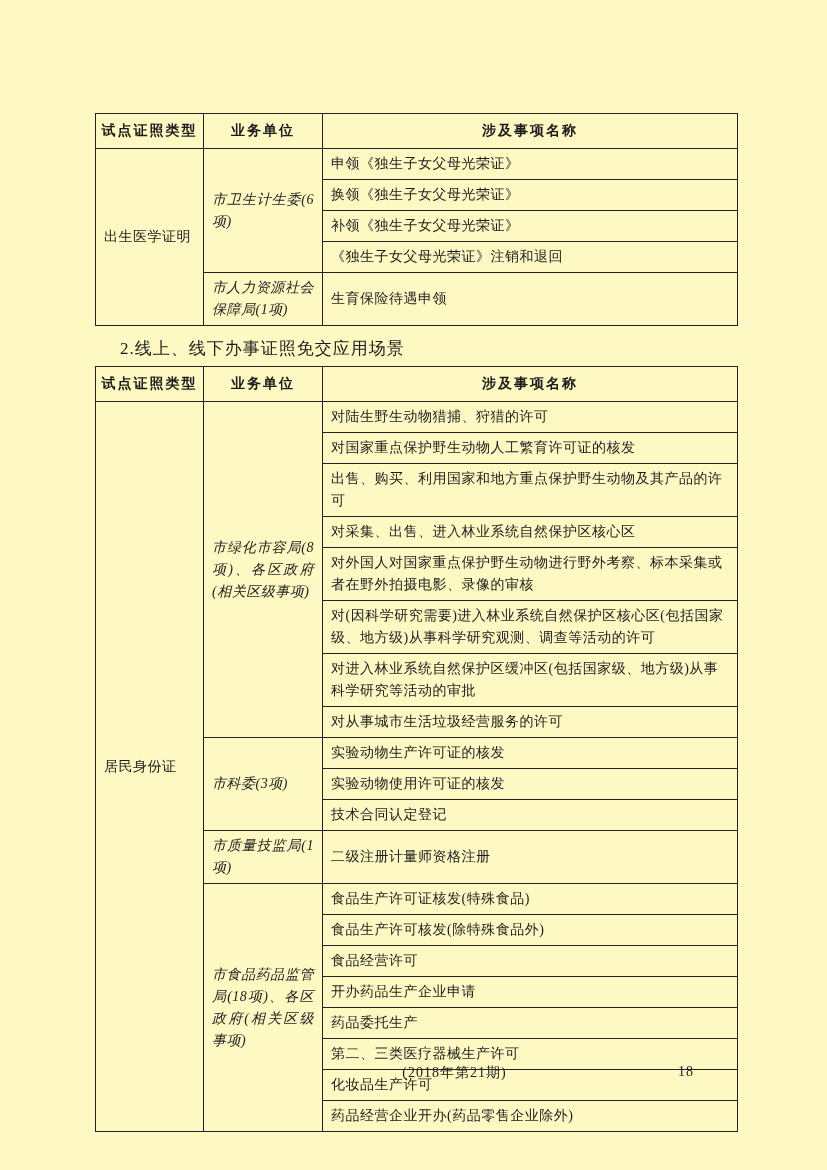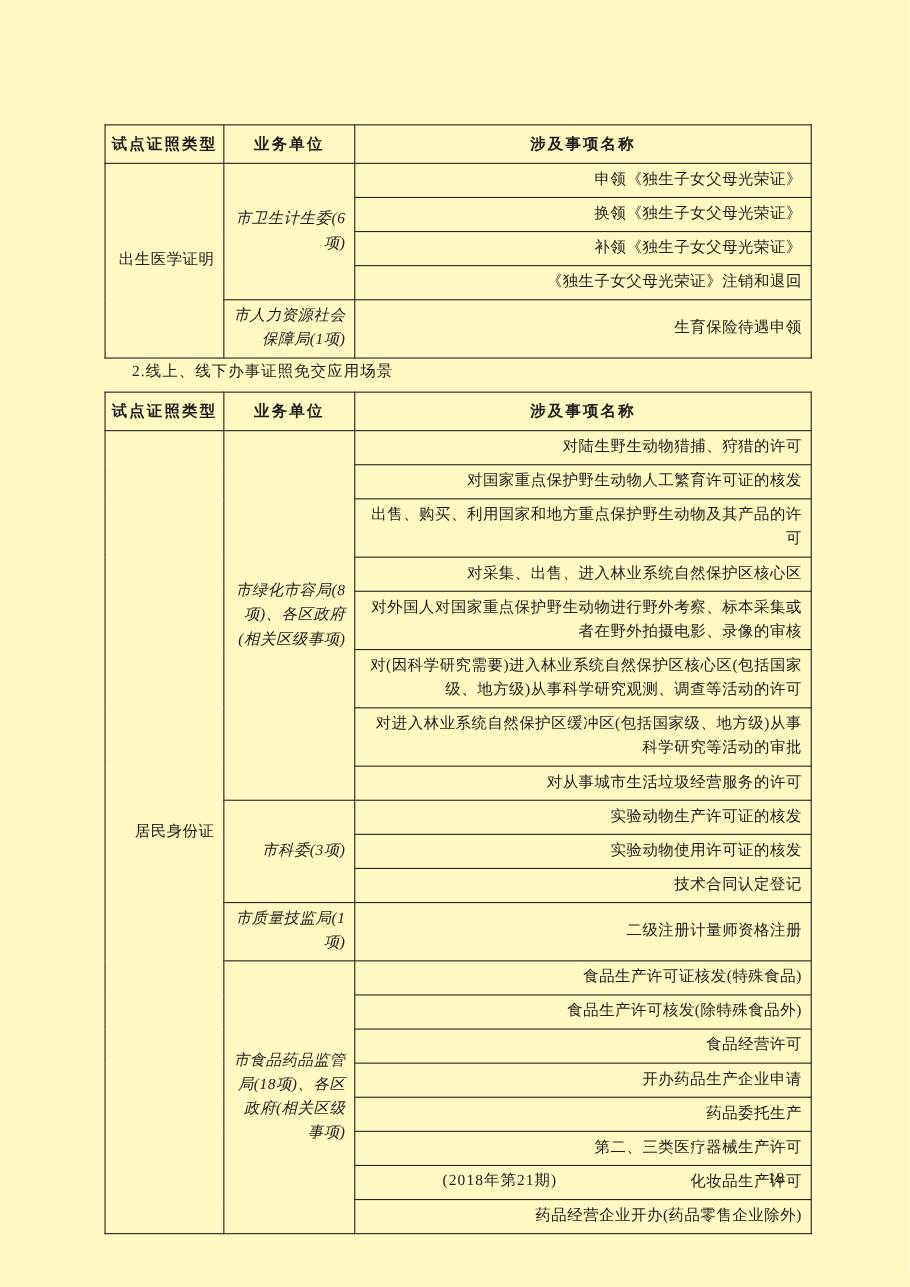--- a/index.html
+++ b/index.html
@@ -43,60 +43,59 @@
     padding: 2px 4px;
     letter-spacing: 2px;
     vertical-align: middle;
   }
   table.doc-table td {
     border: 1px solid #222222;
     vertical-align: middle;
     padding: 4px 8px;
     line-height: 22px;
     letter-spacing: 0.5px;
-    text-align: right;
   }
   td.license-type {
     text-align: left;
     padding-left: 8px;
   }
   td.unit-cell {
     text-align: justify;
     text-justify: inter-ideograph;
     padding: 4px 7px;
     font-style: italic;
   }
   td.item-cell {
     text-align: left;
     padding-left: 10px;
   }
   .section-heading {
-    margin: 3px 0 7px 25px;
-    font-size: 14px;
+    margin: 13px 0 7px 25px;
+    font-size: 17px;
     letter-spacing: 1px;
     line-height: 20px;
   }
   .footer {
     position: absolute;
     left: 0;
     top: 1064px;
     width: 827px;
     height: 22px;
     font-size: 14px;
     padding-left: 41px;
   }
   .footer .issue {
     display: block;
     width: 100%;
     text-align: center;
     letter-spacing: 1px;
   }
   .footer .pagenum {
     position: absolute;
-    left: 698px;
+    left: 678px;
     top: 0;
     letter-spacing: 1px;
   }
 </style>
 </head>
 <body>
 
 <div class="page">
   <div class="content">
 

